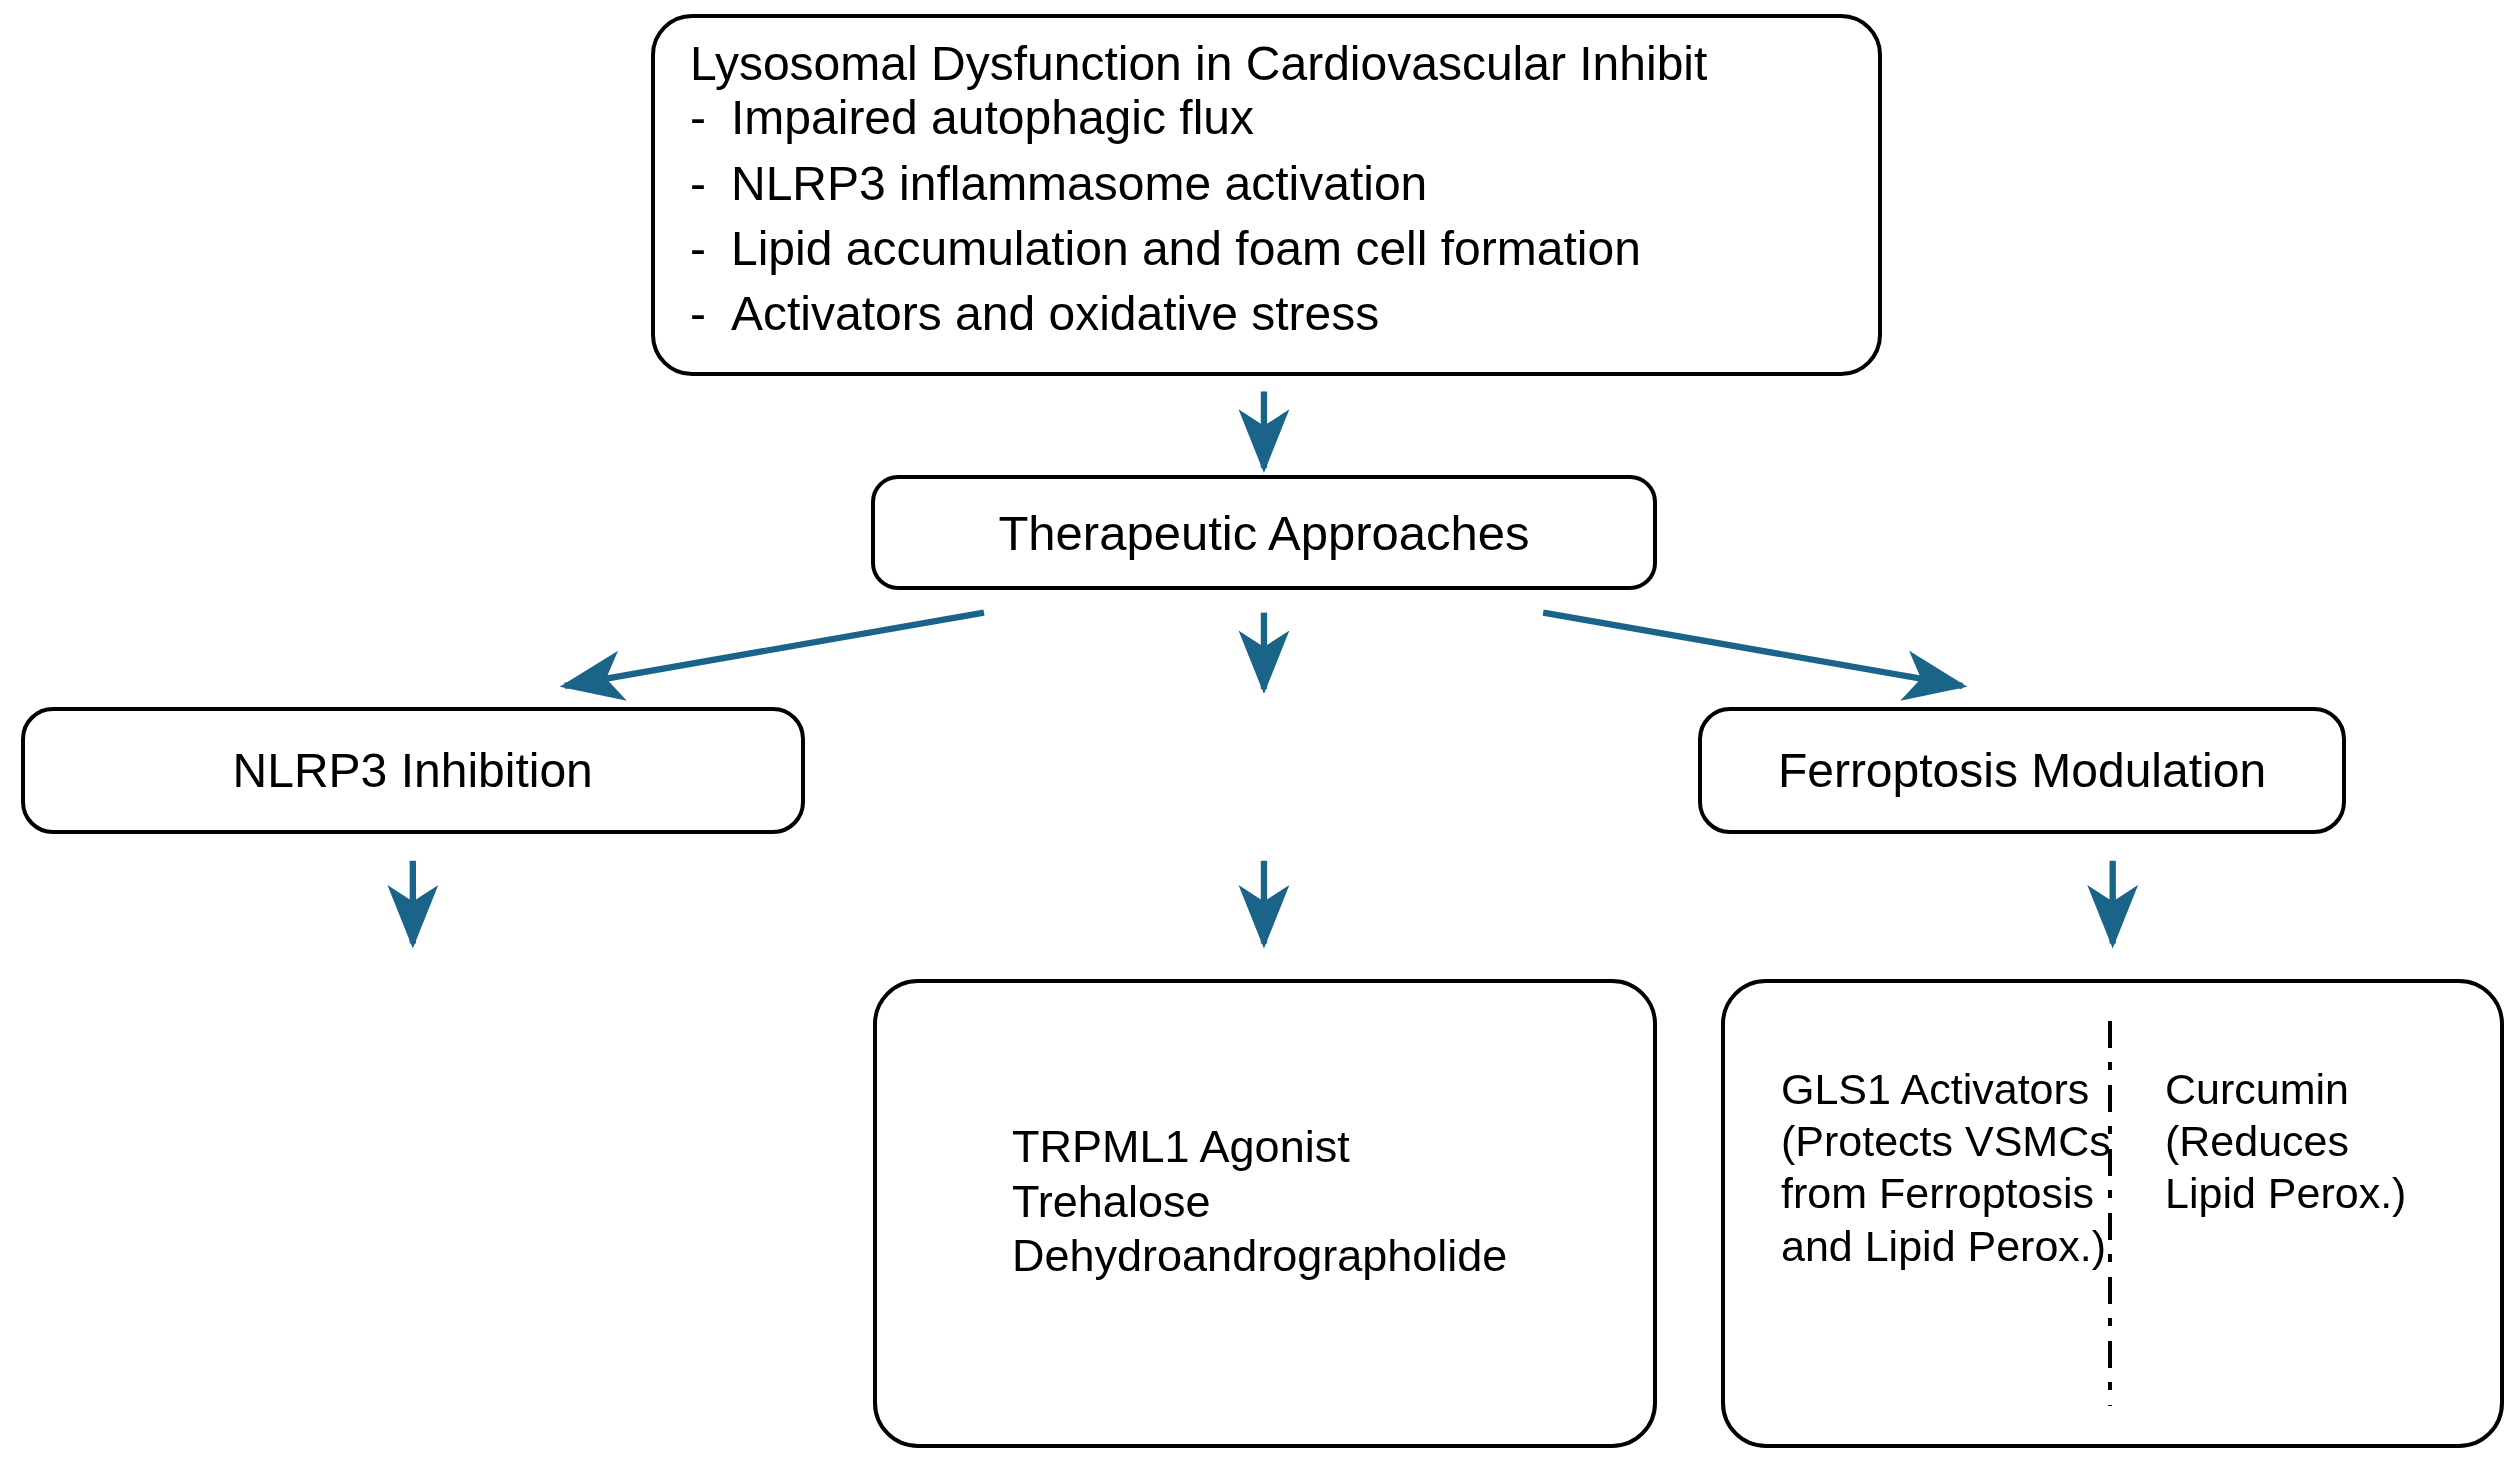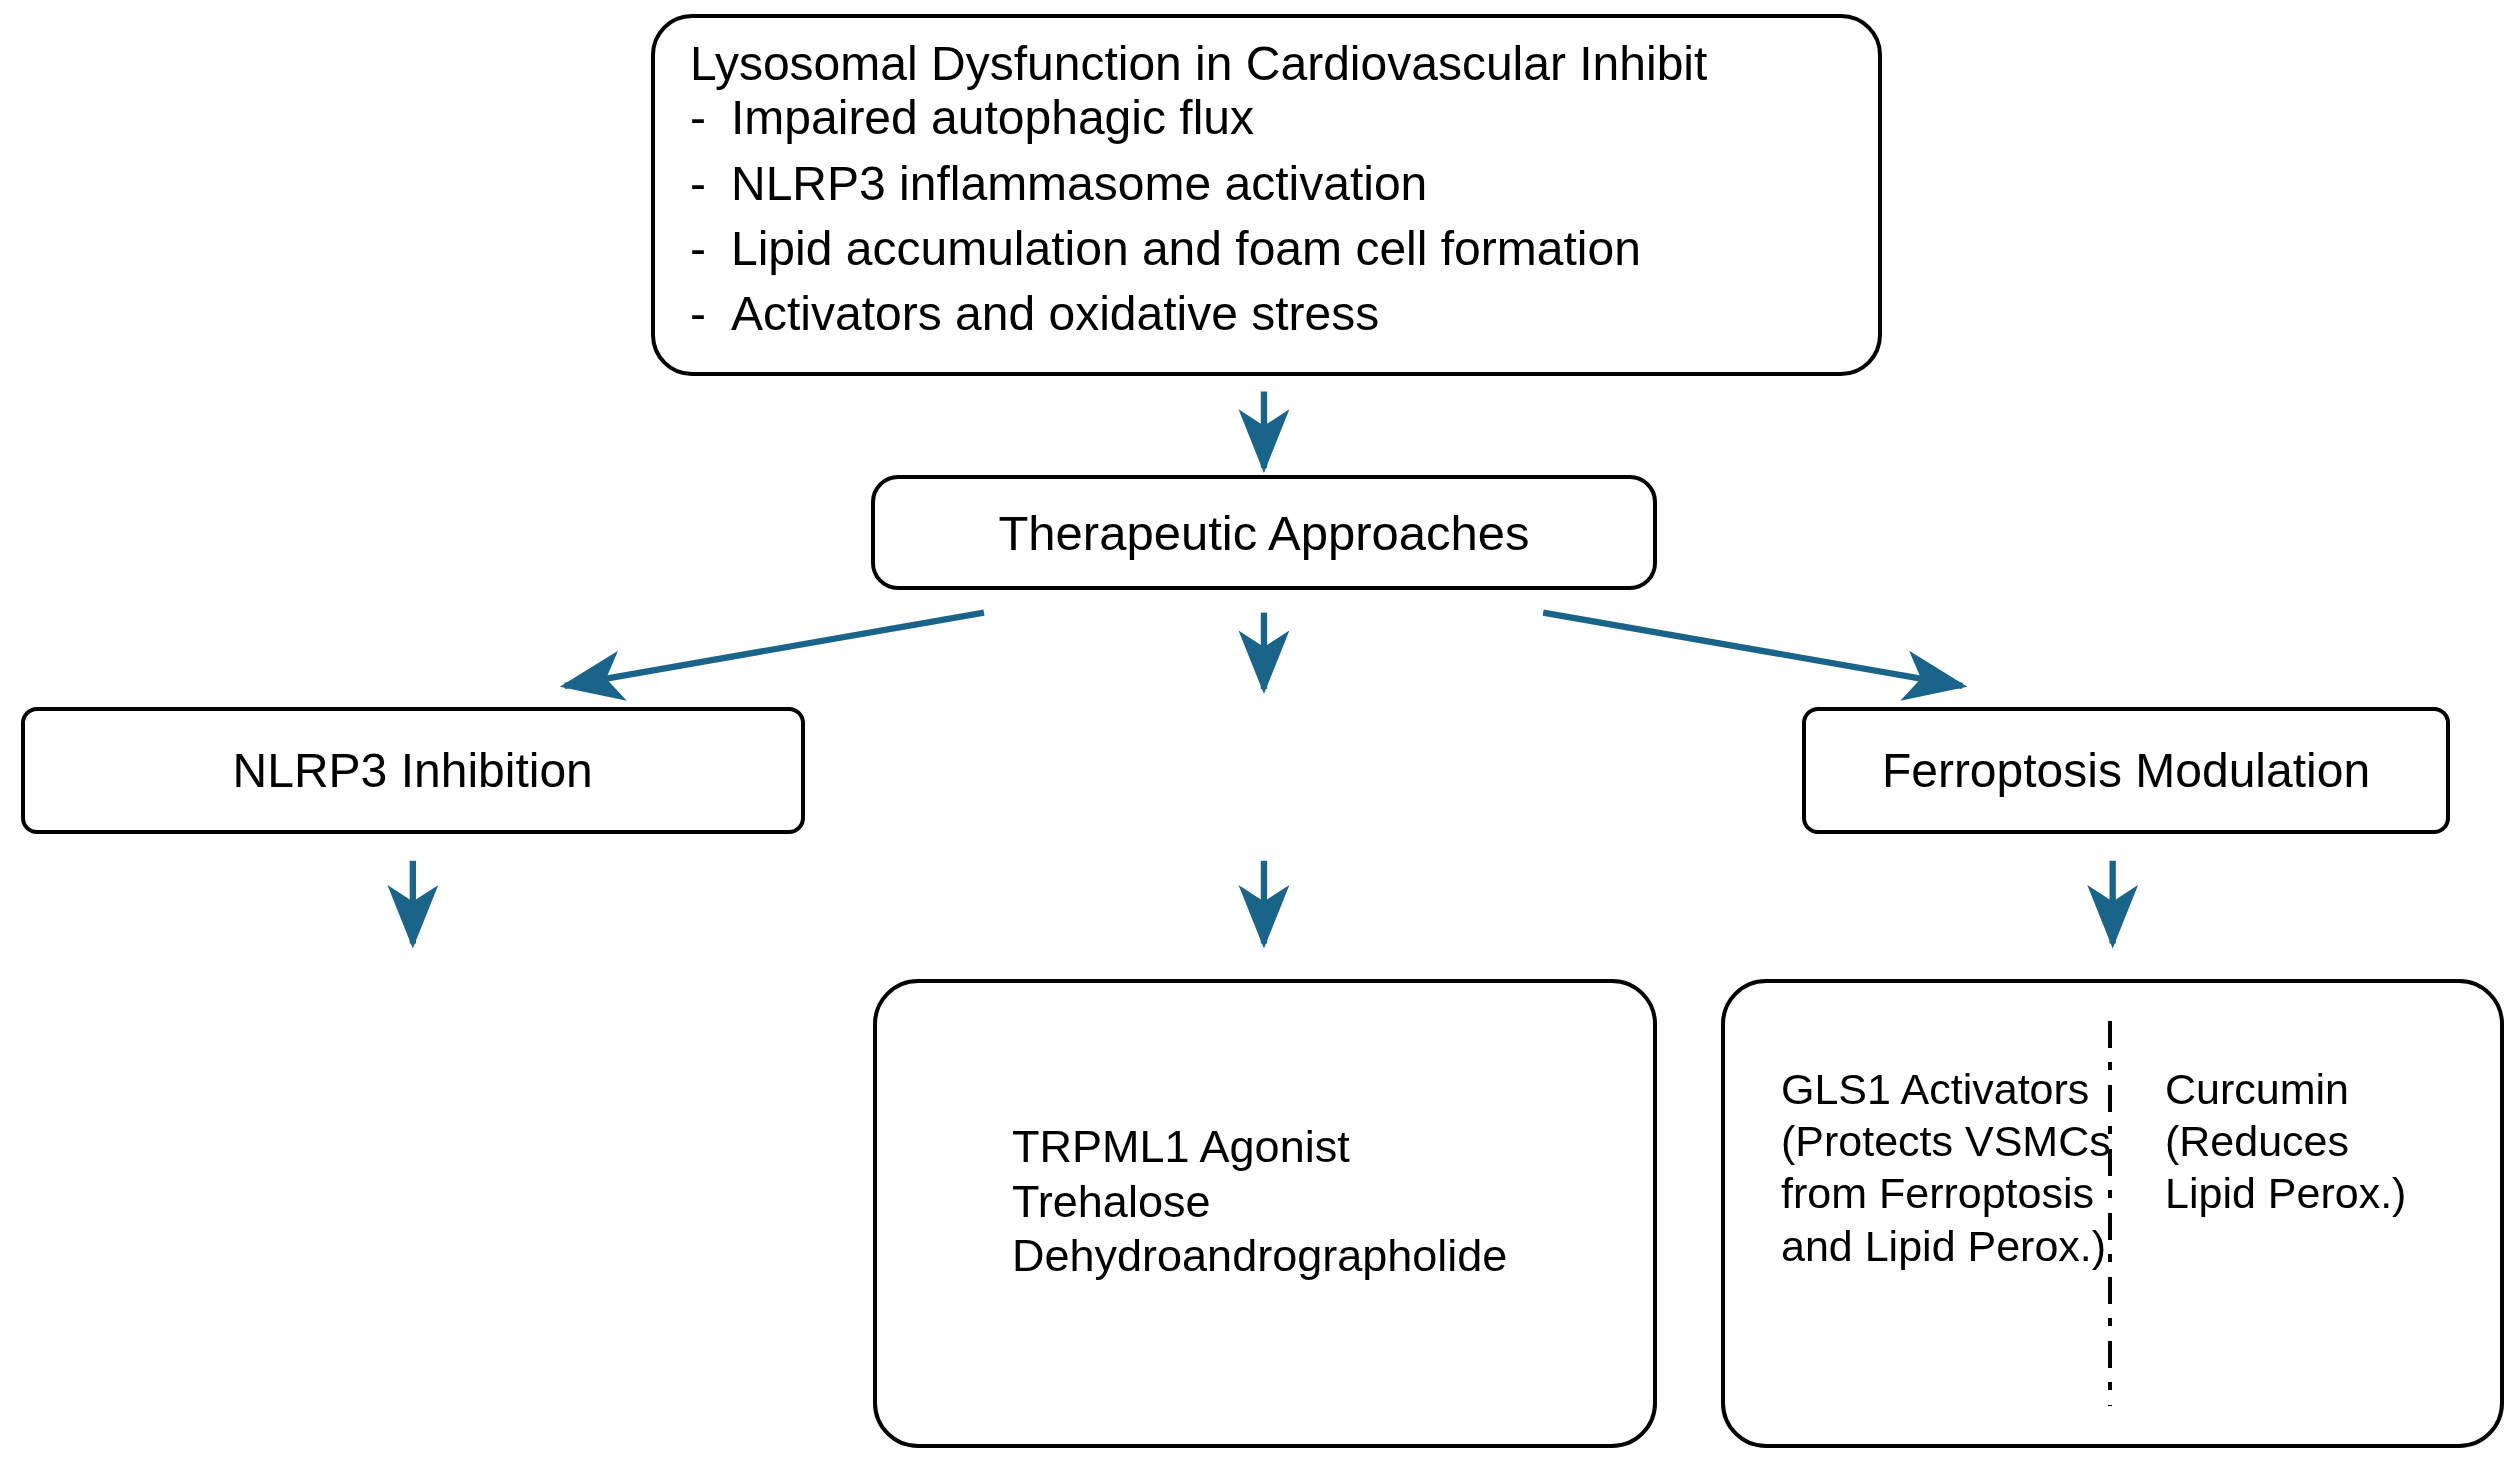--- a/index.html
+++ b/index.html
@@ -63,25 +63,25 @@
     top: 475px;
     width: 786px;
     height: 115px;
     border-radius: 27px;
   }
 
   
   .pillar {
     top: 707px;
     height: 127px;
-    border-radius: 16px;
+    border-radius: 32px;
   }
   #box-nlrp3 { left: 20.7px;   width: 784px; }
   #box-tfeb  { left: 873px; width: 784px; }
-  #box-ferro { left: 1802px; width: 648px; }
+  #box-ferro { left: 1698px; width: 648px; }
 
   
   .panel {
     top: 979px;
     height: 469px;
     border-radius: 45px;
   }
   #panel-nlrp3 { left: 21.5px;   width: 784px; }
   #panel-tfeb  { left: 873px; width: 784px; padding-left: 46px; }
   #panel-ferro { left: 1721px; width: 783px; }

